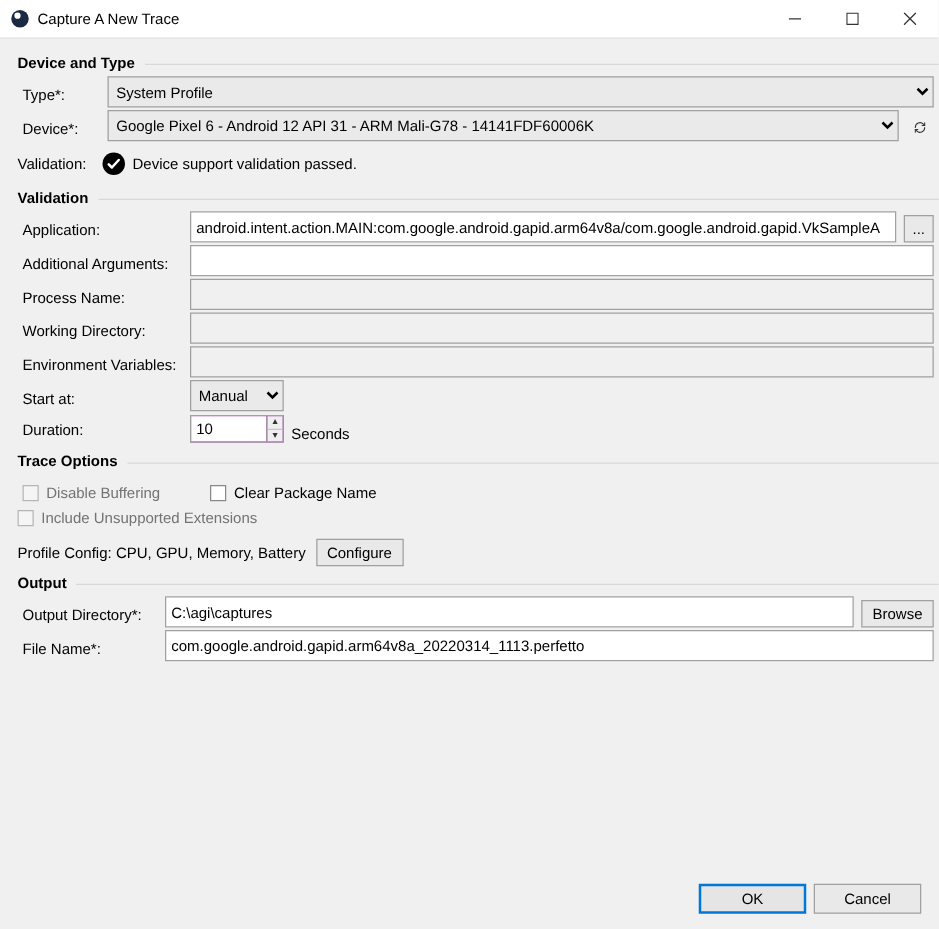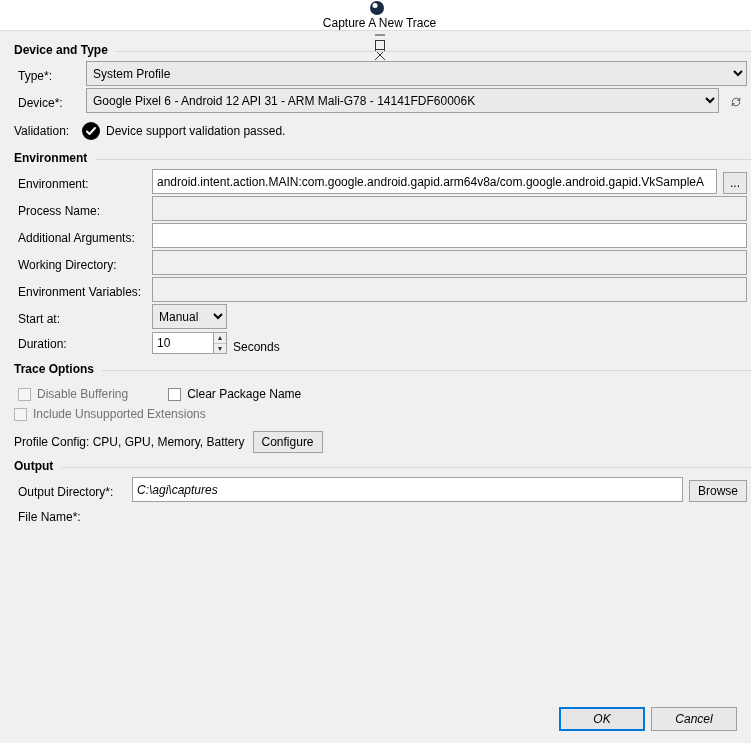--- a/index.html
+++ b/index.html
@@ -12,21 +12,20 @@
     overflow: hidden;
   }
   
   .titlebar {
     height: 30px;
     background: #fff;
     border-bottom: 1px solid #ddd;
     display: flex;
     align-items: center;
     padding: 0 0 0 8px;
-    flex-direction: column;
   }
   .titlebar .appicon {
     width: 16px; height: 16px;
     margin-right: 6px;
     display: inline-flex;
     align-items: center; justify-content: center;
   }
   .titlebar .appicon svg { width:16px; height:16px; display:block; }
   .titlebar .title { flex: 0 1 auto; }
   .titlebar .spacer { flex: 1; }
@@ -152,21 +151,20 @@
     display:flex; align-items:center; gap:8px; margin-top:8px;
   }
 
   
   .footer {
     position:absolute; bottom:0; left:0; right:0;
     height:48px;
     display:flex; align-items:center; justify-content:flex-end;
     gap:6px; padding: 0 14px;
     box-sizing:border-box;
-    font-style:italic;
   }
   .footer .btn { width: 86px; height: 24px; }
   .footer .btn.default {
     border:2px solid #0178d7;
     background:#e5e5e5;
   }
 
   select {
     appearance: auto;
   }
@@ -231,35 +229,35 @@
     <span class="lbl" style="width:62px">Validation:</span>
     <span class="badge-pass">
       <svg viewBox="0 0 24 24" fill="none" stroke="#fff" stroke-width="4" stroke-linecap="round" stroke-linejoin="round">
         <polyline points="4 13 9 18 20 6"></polyline>
       </svg>
     </span>
     <span>Device support validation passed.</span>
   </div>
 
   <div class="group-header">
-    <span class="label">Environment</span>
+    <span class="label">Validation</span>
     <span class="rule"></span>
   </div>
   <div class="row">
-    <span class="lbl wide">Environment:</span>
+    <span class="lbl wide">Application:</span>
     <input class="txt" style="flex: 1 1 0%;" value="android.intent.action.MAIN:com.google.android.gapid.arm64v8a/com.google.android.gapid.VkSampleA">
     <button class="btn small">...</button>
   </div>
   <div class="row">
+    <span class="lbl wide">Additional Arguments:</span>
+    <input class="txt" style="flex: 1 1 0%;" value="">
+  </div>
+  <div class="row">
     <span class="lbl wide">Process Name:</span>
     <input class="txt ro" style="flex: 1 1 0%;" readonly="" value="">
-  </div>
-  <div class="row">
-    <span class="lbl wide">Additional Arguments:</span>
-    <input class="txt" style="flex: 1 1 0%;" value="">
   </div>
   <div class="row">
     <span class="lbl wide">Working Directory:</span>
     <input class="txt ro" style="flex: 1 1 0%;" readonly="" value="">
   </div>
   <div class="row">
     <span class="lbl wide">Environment Variables:</span>
     <input class="txt ro" style="flex: 1 1 0%;" readonly="" value="">
   </div>
 
@@ -303,25 +301,26 @@
     <span>Profile Config: CPU, GPU, Memory, Battery</span>
     <button class="btn">Configure</button>
   </div>
 
   <div class="group-header">
     <span class="label">Output</span>
     <span class="rule"></span>
   </div>
   <div class="row">
     <span class="lbl" style="width:108px">Output Directory*:</span>
-    <input class="txt" style="flex: 1 1 0%; font-style: italic;" value="C:\agi\captures">
+    <input class="txt" style="flex: 1 1 0%;" value="C:\agi\captures">
     <button class="btn">Browse</button>
   </div>
   <div class="row">
     <span class="lbl" style="width:108px">File Name*:</span>
+    <input class="txt" style="flex: 1 1 0%;" value="com.google.android.gapid.arm64v8a_20220314_1113.perfetto">
   </div>
 
 </div>
 
 <div class="footer">
   <button class="btn default">OK</button>
   <button class="btn">Cancel</button>
 </div>
 
 </body></html>

